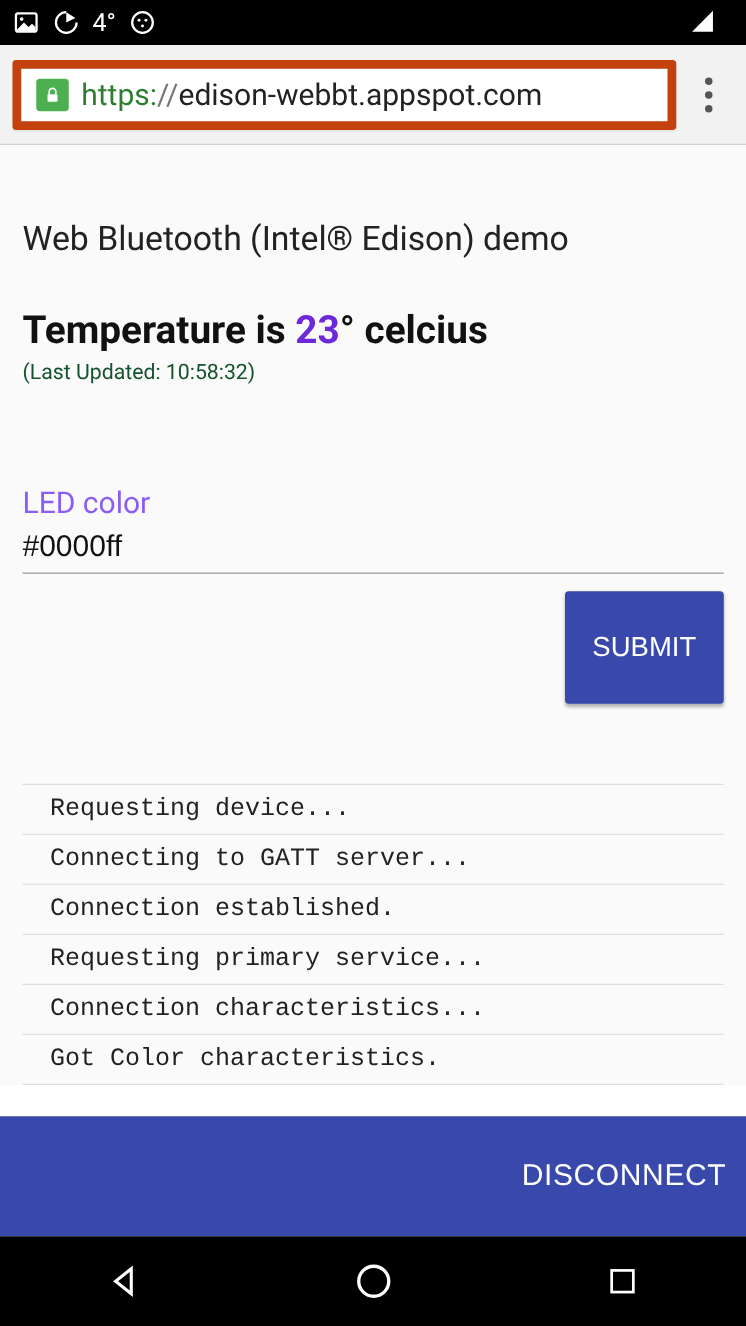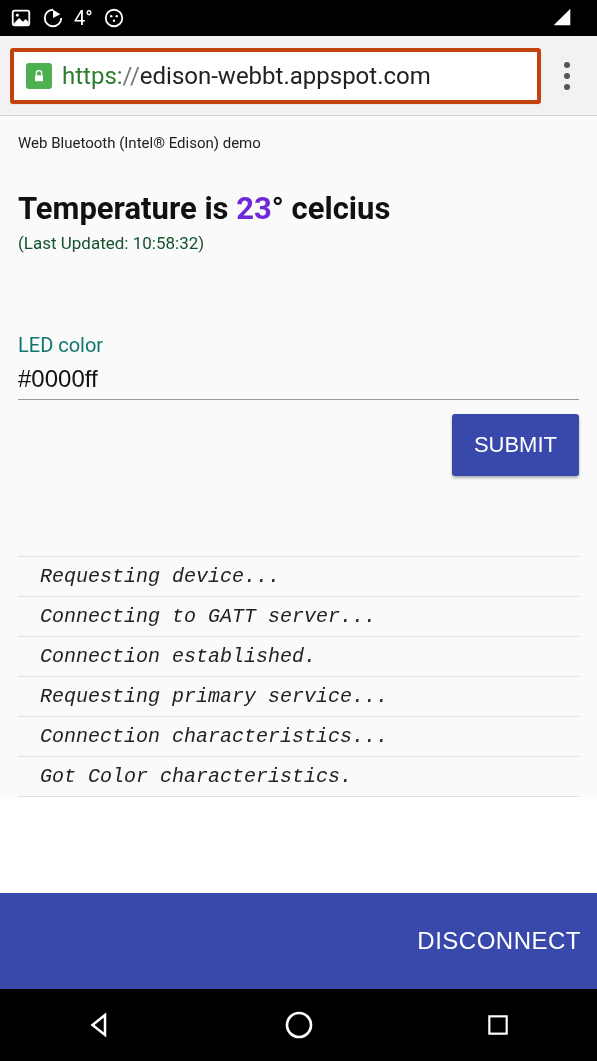--- a/index.html
+++ b/index.html
@@ -23,21 +23,21 @@
     background: #f2f2f2;
     border-bottom: 1px solid #d0d0d0;
     display: flex;
     align-items: center;
     padding: 12px 10px;
   }
   .omnibox {
     flex: 1;
     height: 56px;
     background: #fff;
-    border: 4px solid #c2410c;
+    border: 7px solid #c2410c;
     border-radius: 3px;
     display: flex;
     align-items: center;
     padding: 0 12px;
     box-shadow: 0 1px 1px rgba(0,0,0,0.05);
   }
   .lock-badge {
     width: 26px; height: 26px;
     background: #4caf50;
     border-radius: 3px;
@@ -52,53 +52,52 @@
     width: 40px;
     display: flex; flex-direction: column; align-items: center; gap: 5px;
     margin-left: 6px;
   }
   .menu-dots span { width: 6px; height: 6px; background: #555; border-radius: 50%; }
 
   .content {
     padding: 18px 18px 0 18px;
     background: #fafafa;
   }
-  .demo-title { font-size: 15px; color: #222; font-weight: 400; margin-bottom: 38px; }
+  .demo-title { font-size: 27px; color: #222; font-weight: 400; margin-bottom: 38px; margin-top: 41px; }
   .temp-line { font-size: 31px; font-weight: 700; color: #111; }
   .temp-val { color: #6d28d9; }
   .updated { font-size: 17px; color: #14532d; margin-top: 6px; }
 
   .field-area { margin-top: 80px; }
-  .field-label { font-size: 20px; color: #0f766e; margin-bottom: 4px; }
+  .field-label { font-size: 24px; color: #8b5cf6; margin-bottom: 4px; }
   .field-input {
     width: 100%;
     border: none;
     border-bottom: 1px solid #999;
     background: transparent;
     font-size: 24px;
     padding: 4px 0 6px 0;
     outline: none;
     color: #111;
   }
   .submit-row { display: flex; justify-content: flex-end; margin-top: 14px; }
   .submit-btn {
     background: #3949ab;
     color: #fff;
     border: none;
     font-size: 22px;
-    padding: 18px 22px;
+    padding: 32px 22px;
     border-radius: 3px;
     box-shadow: 0 2px 3px rgba(0,0,0,0.3);
     cursor: pointer;
   }
 
   .log-list {
-    margin-top: 80px;
+    margin-top: 64px;
     border-top: 1px solid #e0e0e0;
-    font-style: italic;
   }
   .log-row {
     font-family: "Courier New", monospace;
     font-size: 20px;
     color: #222;
     padding: 8px 0 8px 22px;
     border-bottom: 1px solid #e0e0e0;
     white-space: pre;
   }
 

